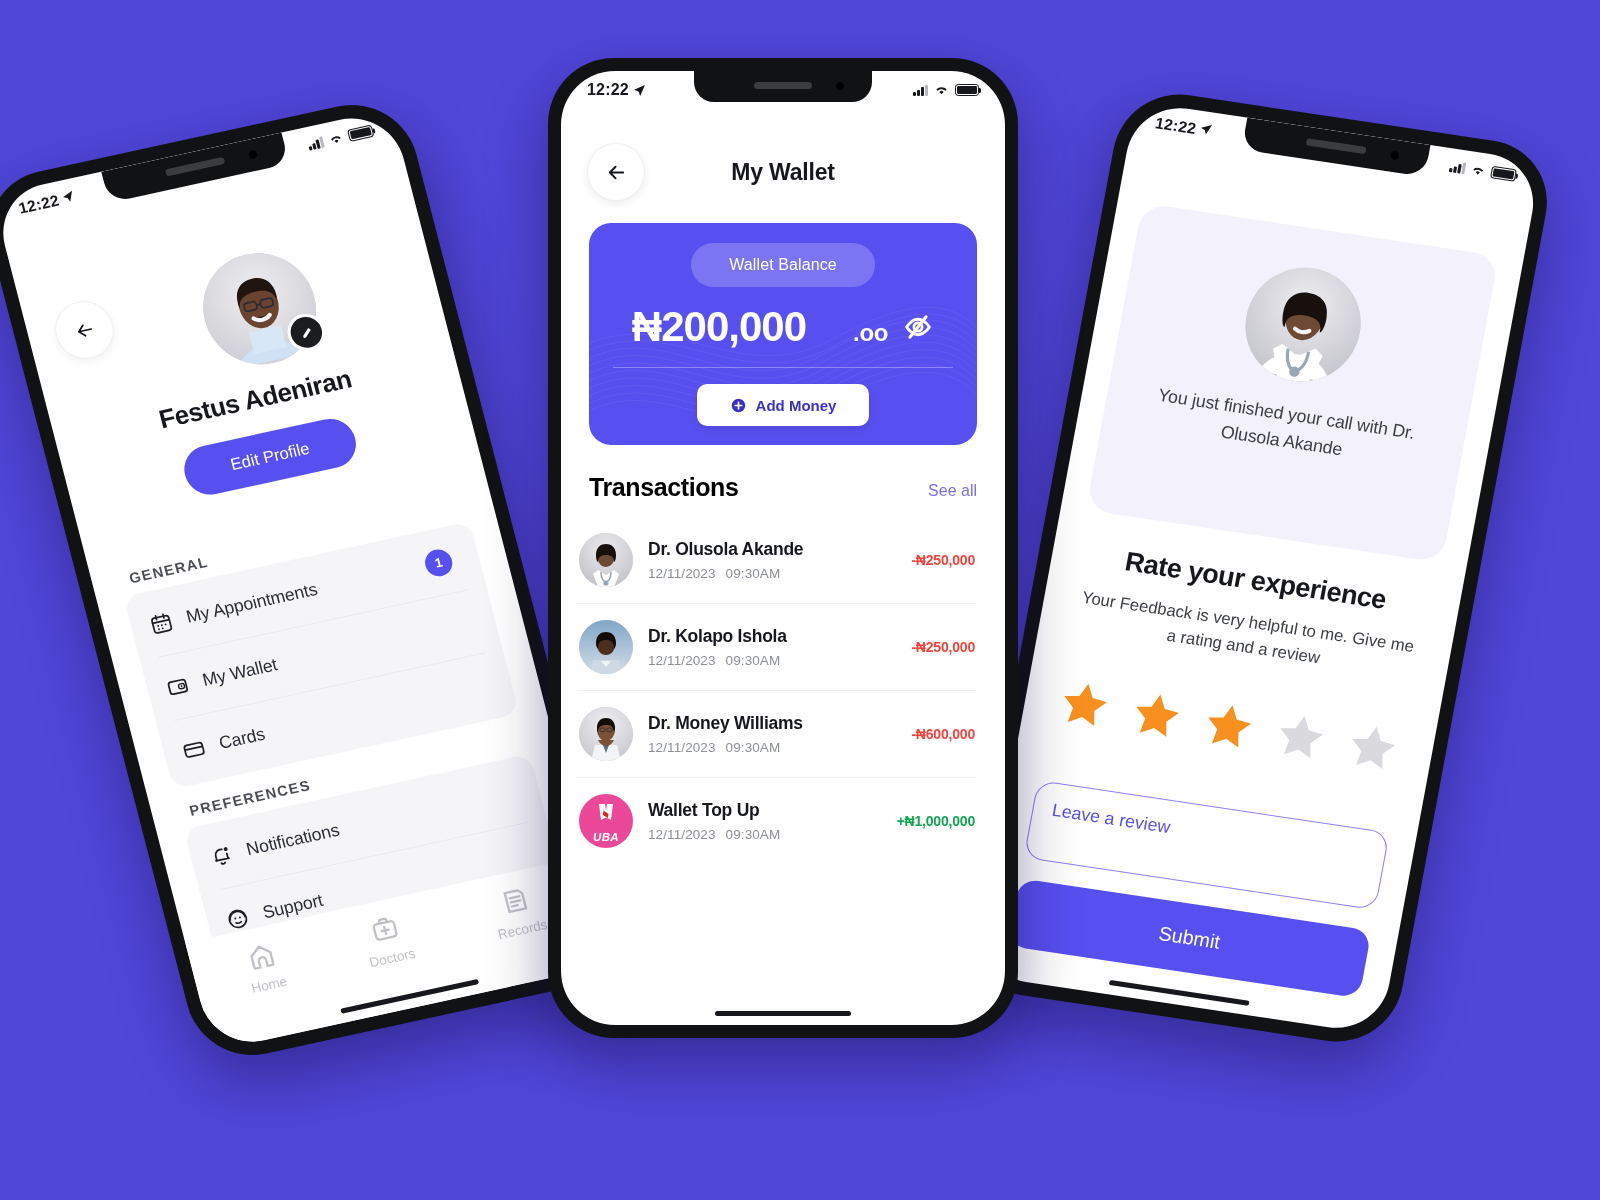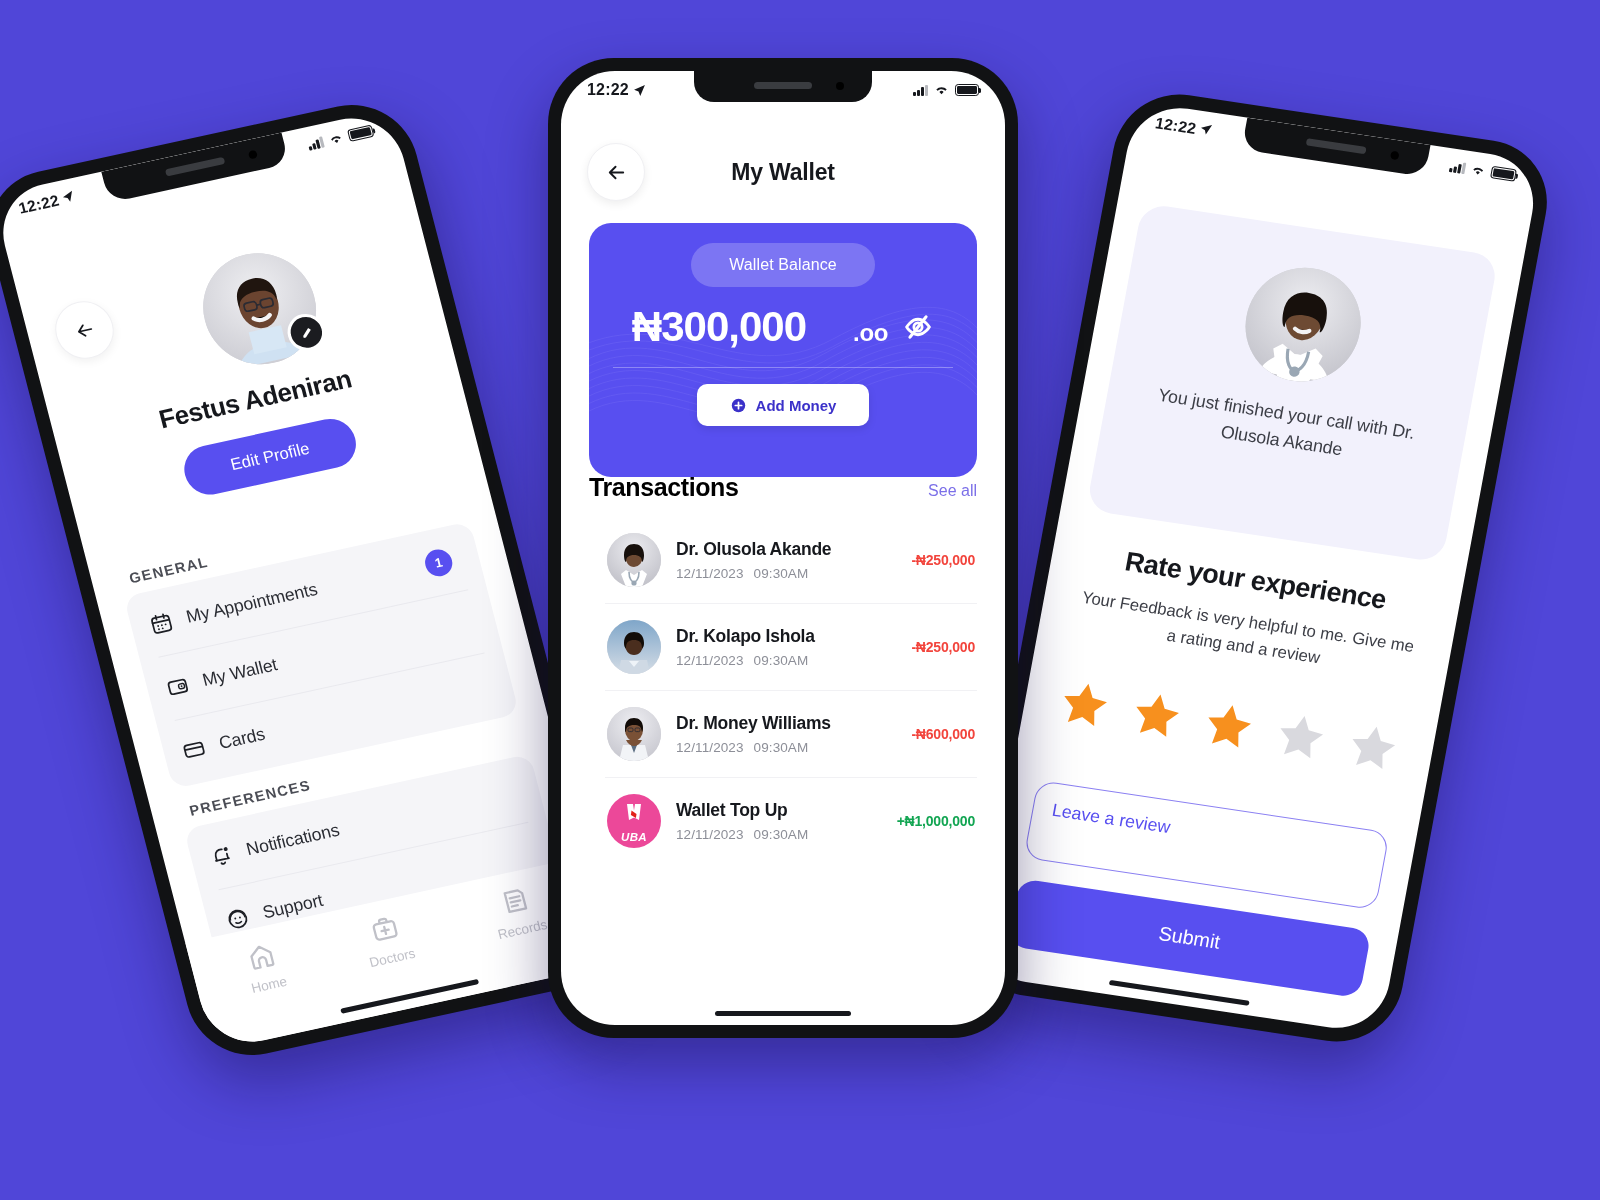--- a/index.html
+++ b/index.html
@@ -98,21 +98,21 @@
     background:#fff;border:1px solid #f0f0f3;
     box-shadow:0 3px 10px rgba(0,0,0,.07);
     display:flex;align-items:center;justify-content:center;
     cursor:pointer;
   }
   .wal-title{
     width:100%;text-align:center;font-size:23px;font-weight:bold;color:#16181d;
     letter-spacing:-.2px;
   }
   .wal-card{
-    position:absolute;left:28px;right:28px;top:152px;height:254px;
+    position:absolute;left:28px;right:28px;top:152px;height:222px;
     background:#584FF0;border-radius:22px;overflow:hidden;
   }
   .wal-card .waves{position:absolute;inset:0;opacity:.5;}
   .wal-pill{
     position:relative;margin:20px auto 0;width:184px;height:44px;
     background:rgba(255,255,255,.22);border-radius:24px;
     display:flex;align-items:center;justify-content:center;
     color:#fff;font-size:16px;font-weight:500;letter-spacing:.1px;
   }
   .wal-amount-row{
@@ -136,21 +136,21 @@
     box-shadow:0 3px 8px rgba(0,0,0,.10);
   }
 
   .tx-head{
     position:absolute;left:28px;right:28px;top:402px;
     display:flex;align-items:baseline;justify-content:space-between;
   }
   .tx-head h2{margin:0;font-size:25px;font-weight:bold;color:#000000;letter-spacing:-.4px;}
   .see-all{font-size:16px;color:#7B6FE8;cursor:pointer;}
 
-  .tx-list{position:absolute;left:44px;right:28px;top:446px;}
+  .tx-list{position:absolute;left:16px;right:28px;top:446px;}
   .tx-row{
     display:flex;align-items:center;gap:15px;
     padding:16px 2px;border-bottom:1px solid #f1f1f4;
   }
   .tx-row:last-child{border-bottom:none;}
   .tx-av{
     width:54px;height:54px;border-radius:50%;flex:0 0 auto;overflow:hidden;
     background:#d8d8dc;position:relative;
   }
   .tx-mid{flex:1 1 auto;min-width:0;}
@@ -559,21 +559,21 @@
             <path d="M-10 140 C 90 92, 160 186, 260 132 S 400 92, 430 140"></path>
             <path d="M-10 132 C 90 86, 160 178, 260 124 S 400 86, 430 132"></path>
           </g>
         </svg>
         <div class="wal-pill">
           <span>Wallet Balance</span>
         </div>
         <div class="wal-amount-row">
           <div class="wal-amount">
             <span>₦</span>
-              <span>300,000</span>
+              <span>200,000</span>
               <span class="dec">.oo</span>
           </div>
           <svg class="eye-off" width="32" height="32" viewBox="0 0 24 24" fill="none">
             <path d="M3.5 12S6.8 6.2 12 6.2 20.5 12 20.5 12 17.2 17.8 12 17.8 3.5 12 3.5 12z" stroke="#fff" stroke-width="2.1"></path>
             <circle cx="12" cy="12" r="3.1" stroke="#fff" stroke-width="2.1"></circle>
             <path d="M6 19.6 18 4.4" stroke="#fff" stroke-width="2.4" stroke-linecap="round"></path>
           </svg>
         </div>
         <div class="wal-divider"></div>
         <div class="add-money">

